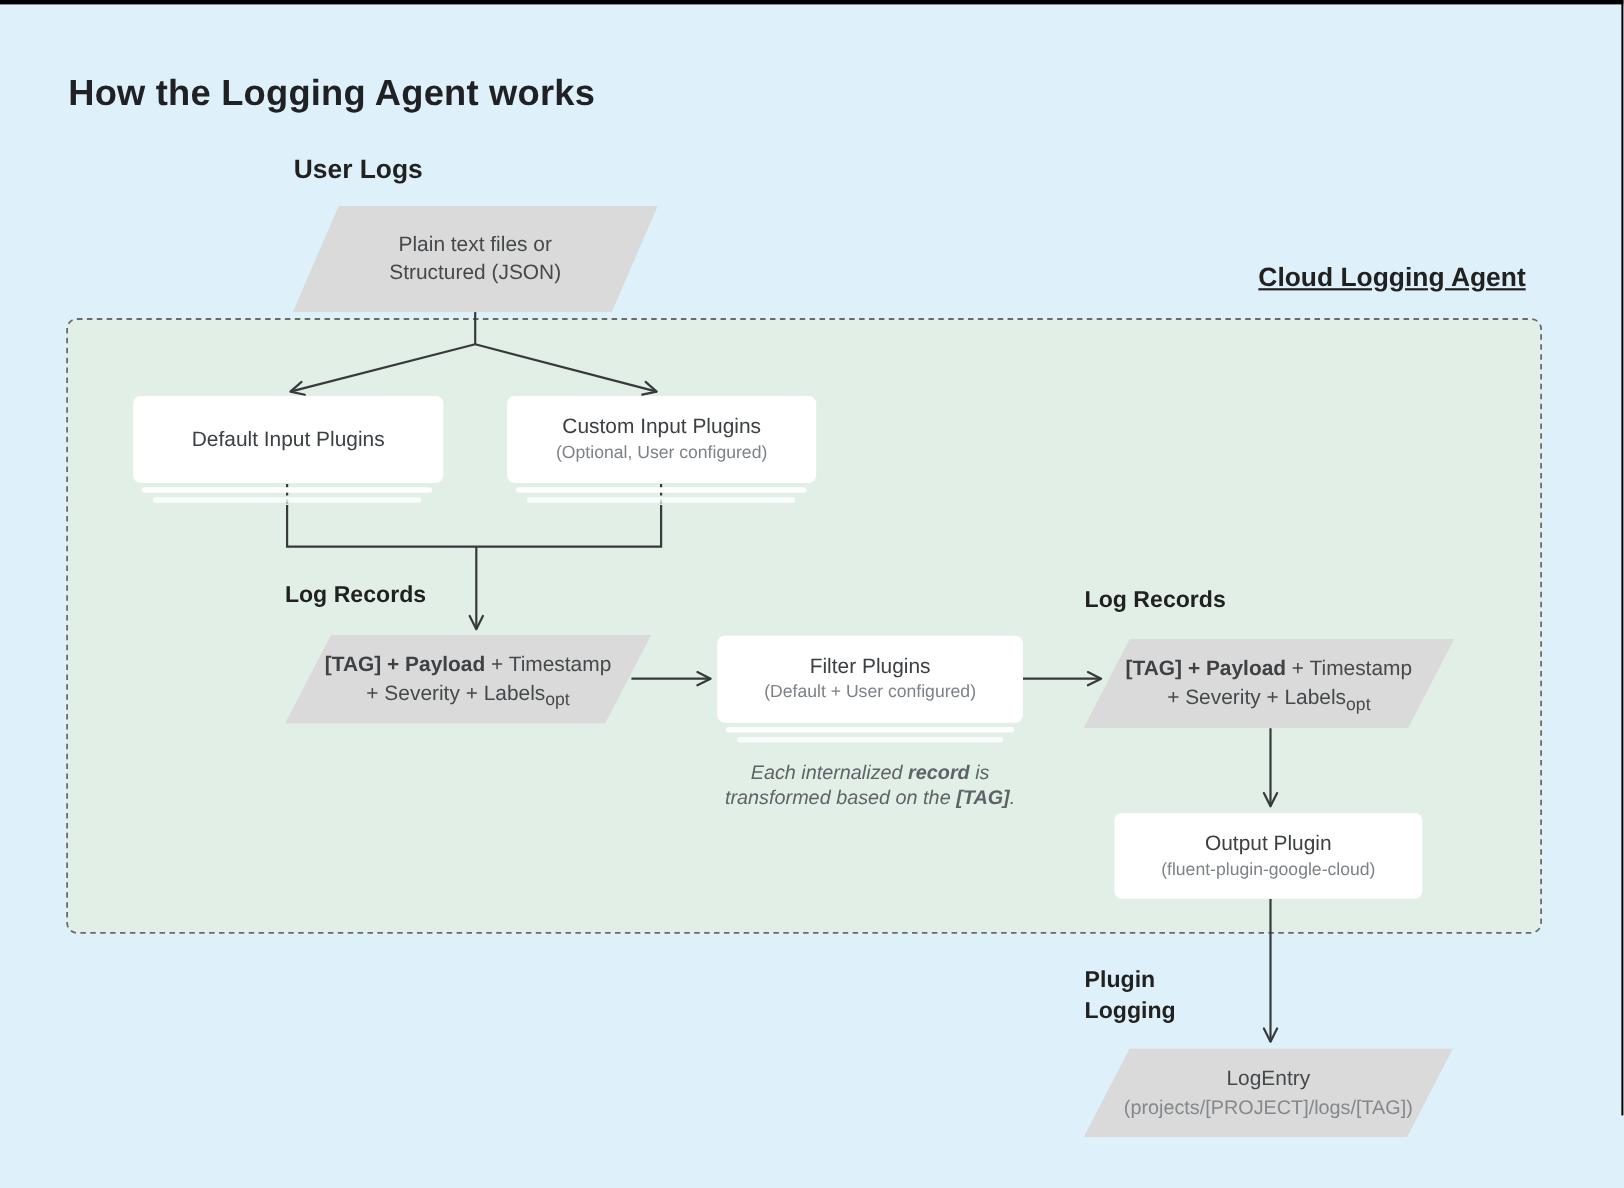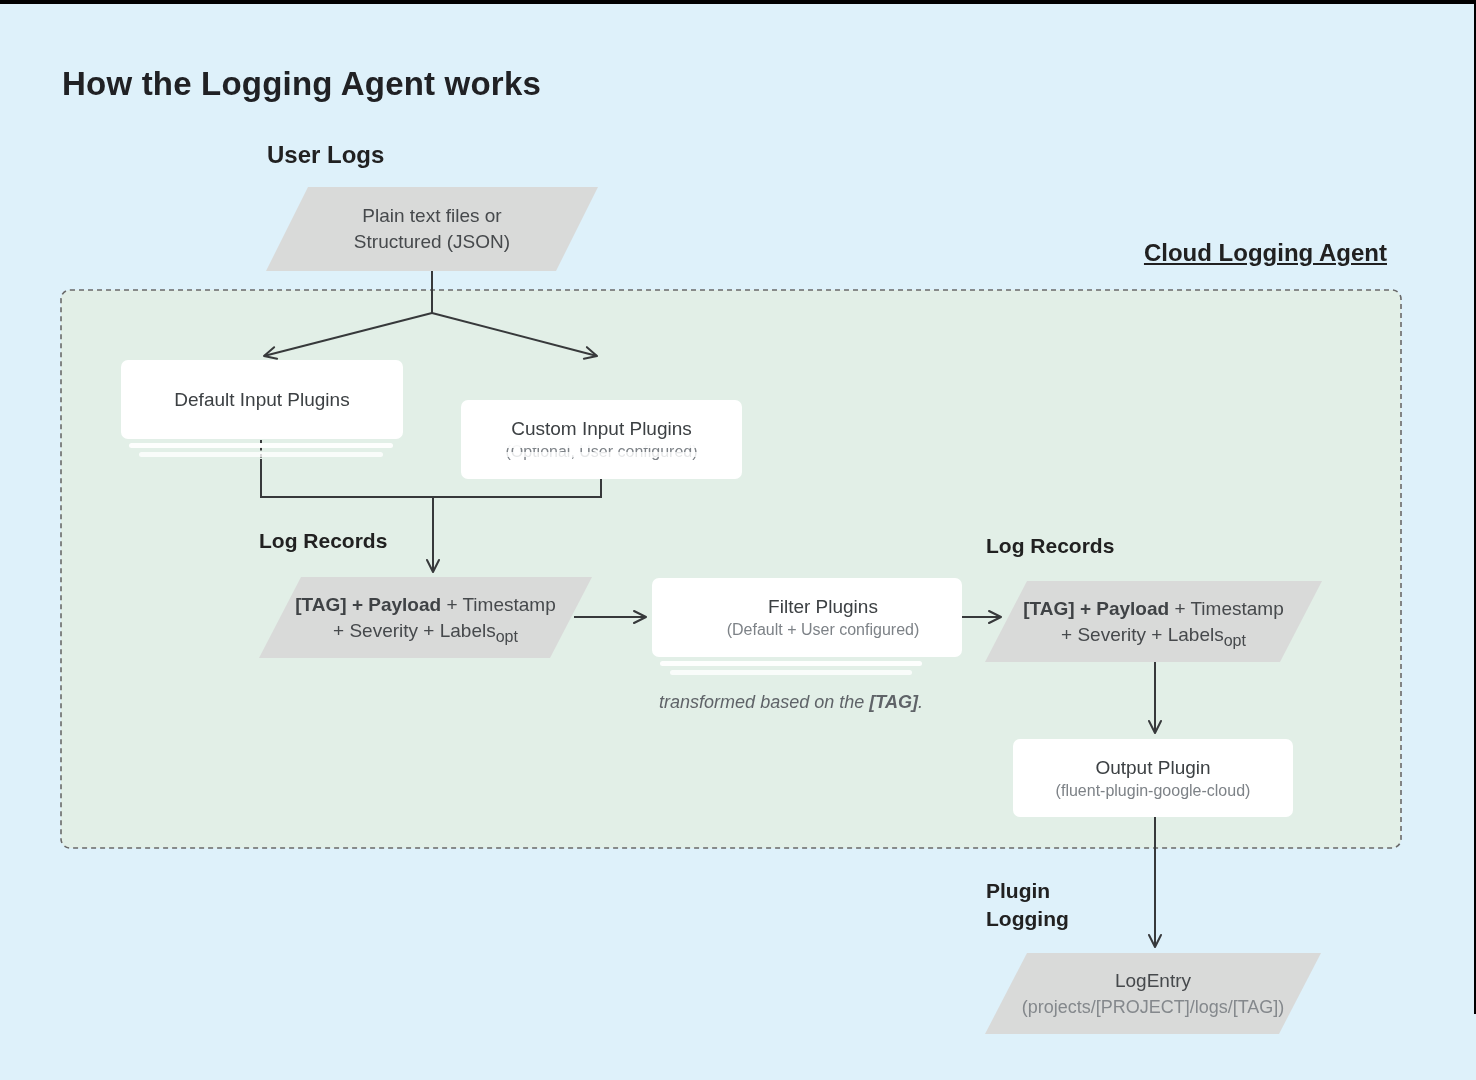--- a/index.html
+++ b/index.html
@@ -104,59 +104,60 @@
       <path class="conn" d="M261,459 L261,497 L601,497 L601,459"></path>
       <path class="conn" d="M433,497 L433,572" marker-end="url(#chev)"></path>
 
       <path class="conn" d="M574,617 L646,617" marker-end="url(#chev)"></path>
       <path class="conn" d="M930,617 L1001,617" marker-end="url(#chev)"></path>
       <path class="conn" d="M1155,662 L1155,733" marker-end="url(#chev)"></path>
       <path class="conn" d="M1155,817 L1155,947" marker-end="url(#chev)"></path>
     </g>
   </svg>
 
-  <div class="para" style="left:266px;top:187px;width:332px;height:84px;">
+  <div class="para" style="left:266px;top:187px;width:332px;height:97px;">
     <div class="para-bg"></div>
     <div class="para-text">
       <div>Plain text files or</div>
       <div>Structured (JSON)</div>
     </div>
   </div>
 
   <div class="node" style="left:121px;top:360px;width:282px;height:79px;">
     <div class="node-title">Default Input Plugins</div>
   </div>
   <div class="stackbar" style="left:129px;top:443px;width:264px;"></div>
   <div class="stackbar b2" style="left:139px;top:452px;width:244px;"></div>
 
-  <div class="node" style="left:461px;top:360px;width:281px;height:79px;margin-top:40px;">
+  <div class="node" style="left:461px;top:360px;width:281px;height:79px;">
     <div class="node-title">Custom Input Plugins</div>
     <div class="node-sub">(Optional, User configured)</div>
   </div>
   <div class="stackbar" style="left:469px;top:443px;width:264px;"></div>
   <div class="stackbar b2" style="left:479px;top:452px;width:244px;"></div>
 
   <div class="label lbl-log-left">Log Records</div>
 
   <div class="para" style="left:259px;top:577px;width:333px;height:81px;">
     <div class="para-bg"></div>
     <div class="para-text">
       <div><span class="b">[TAG] + Payload</span><span> + Timestamp</span></div>
       <div><span>+ Severity + Labels</span><sub class="opt">opt</sub></div>
     </div>
   </div>
 
-  <div class="node" style="left:652px;top:578px;width:278px;height:79px;padding-left:32px;">
+  <div class="node" style="left:652px;top:578px;width:278px;height:79px;">
     <div class="node-title">Filter Plugins</div>
     <div class="node-sub">(Default + User configured)</div>
   </div>
   <div class="stackbar" style="left:660px;top:661px;width:262px;"></div>
   <div class="stackbar b2" style="left:670px;top:670px;width:242px;"></div>
 
   <div class="note">
+    <div><span>Each internalized </span><span class="b">record</span><span> is</span></div>
     <div><span>transformed based on the </span><span class="b">[TAG]</span><span>.</span></div>
   </div>
 
   <div class="label lbl-log-right">Log Records</div>
 
   <div class="para" style="left:985px;top:581px;width:337px;height:81px;">
     <div class="para-bg"></div>
     <div class="para-text">
       <div><span class="b">[TAG] + Payload</span><span> + Timestamp</span></div>
       <div><span>+ Severity + Labels</span><sub class="opt">opt</sub></div>

